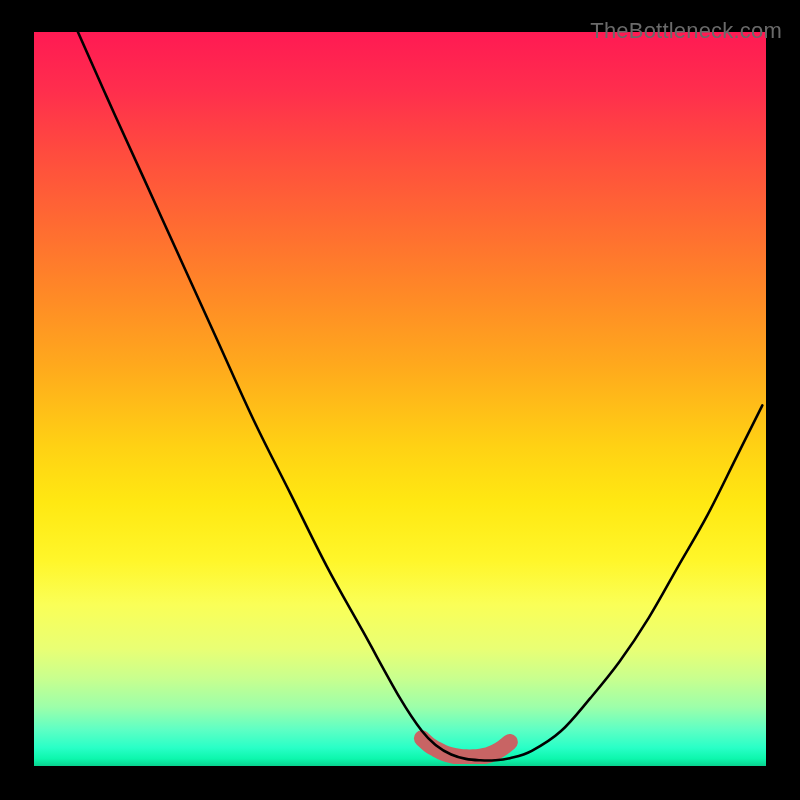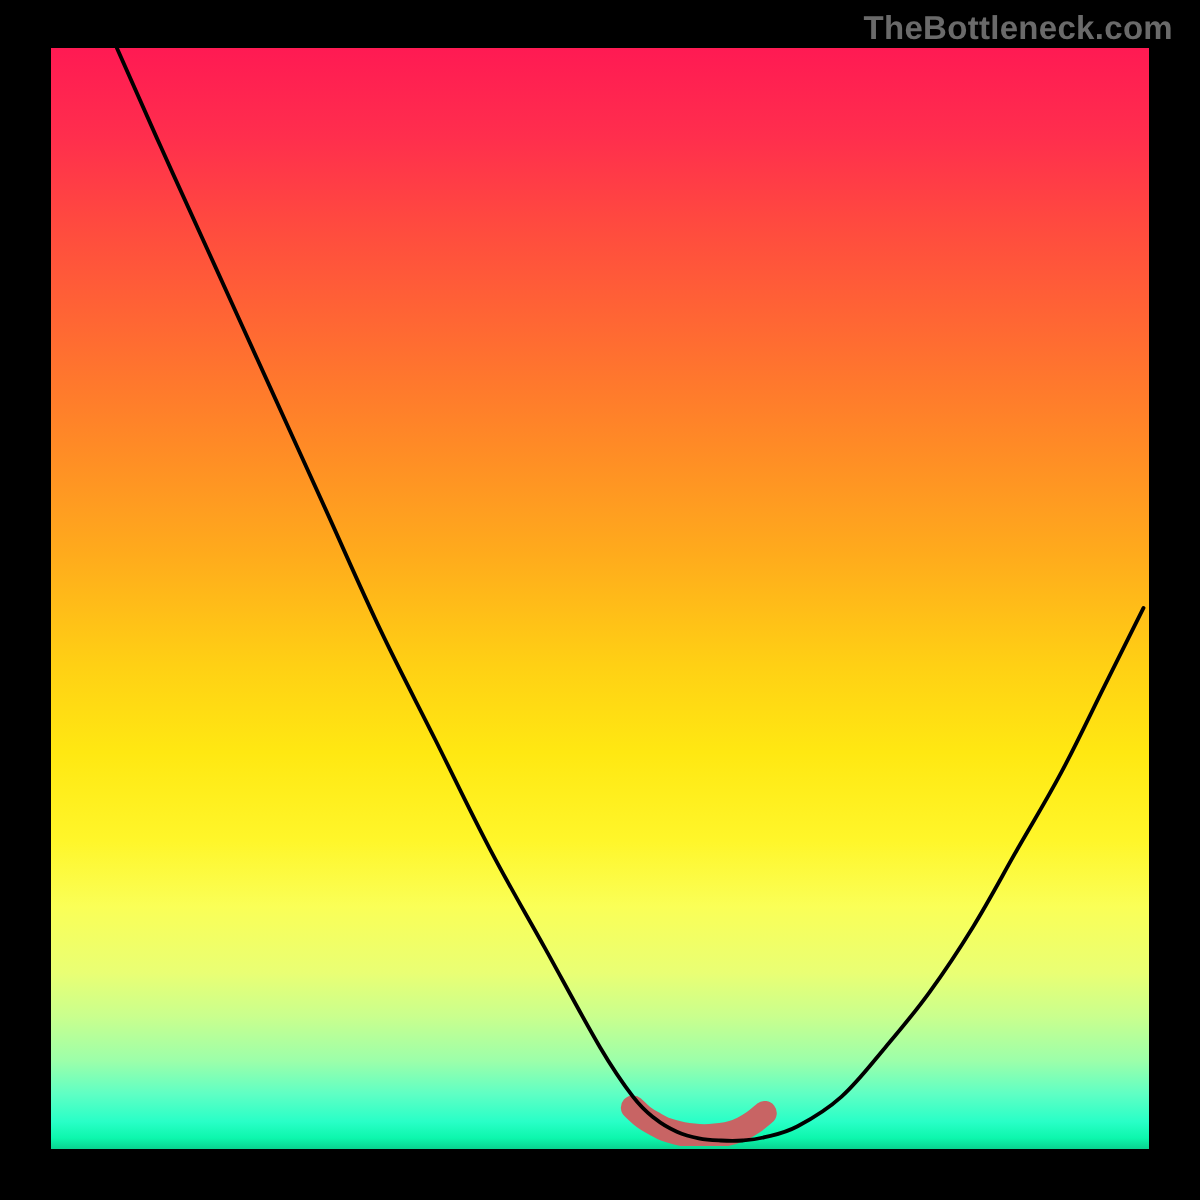--- a/index.html
+++ b/index.html
@@ -6,25 +6,25 @@
   body {
     width: 800px;
     height: 800px;
     background: #000;
     position: relative;
     font-family: Arial, Helvetica, sans-serif;
     overflow: hidden;
   }
   .watermark {
     position: absolute;
-    top: 6px;
+    top: 18px;
     right: 18px;
     color: #6a6a6a;
     font-size: 22px;
-    font-weight: 700;
+    font-weight: 400;
     letter-spacing: 0.2px;
     z-index: 10;
   }
   .plot-area {
     position: absolute;
     left: 34px;
     top: 32px;
     width: 732px;
     height: 734px;
   }

